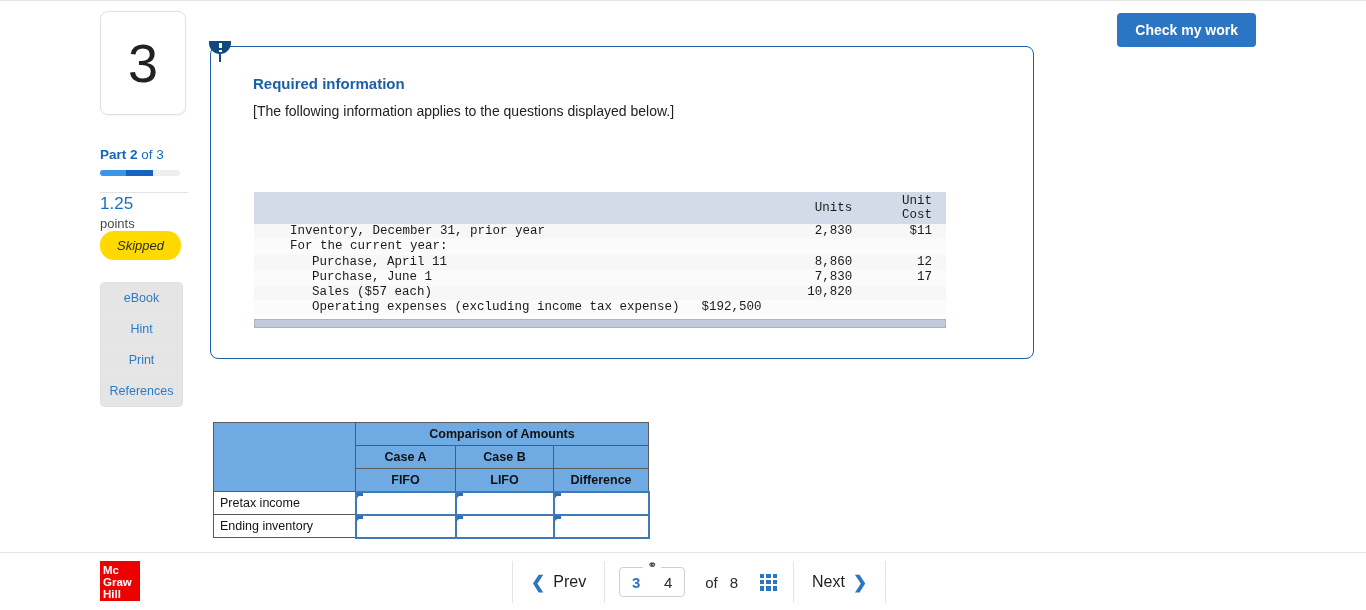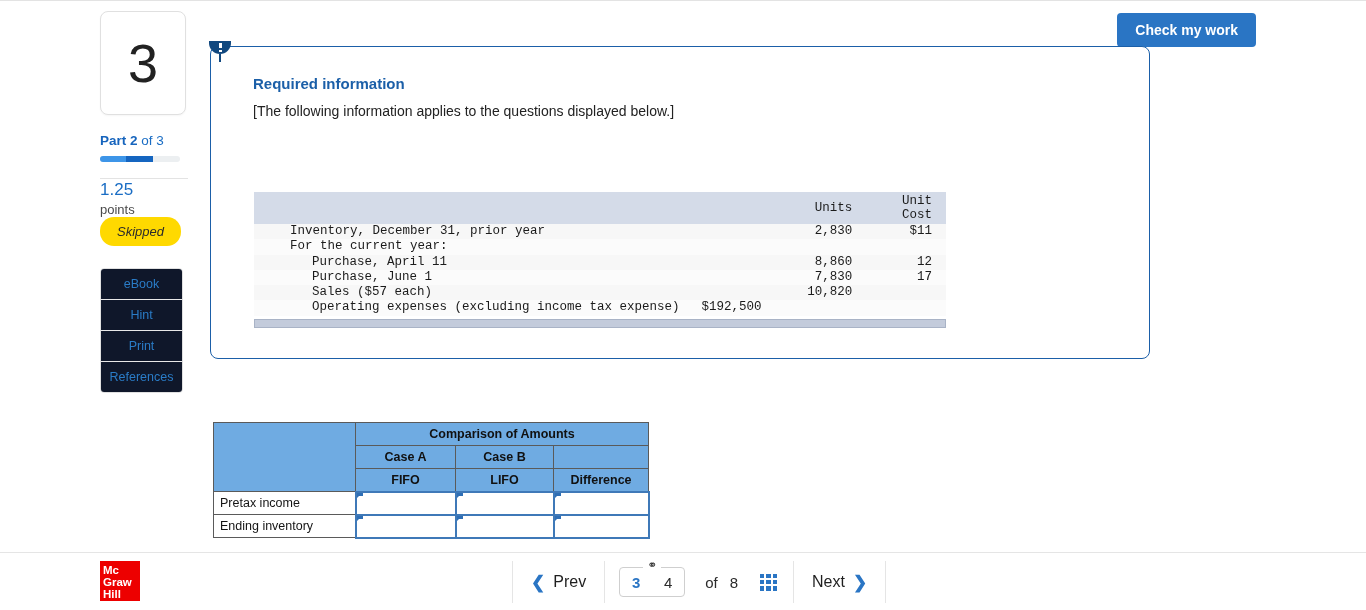--- a/index.html
+++ b/index.html
@@ -30,21 +30,21 @@
     background: #fff;
     display: flex; align-items: center; justify-content: center;
     box-shadow: 0 1px 2px rgba(0,0,0,0.04);
   }
   .qnum-card span {
     font-size: 54px;
     color: #222;
     font-weight: 400;
     line-height: 1;
   }
-  .part-wrap { margin-top: 18px; width: 88px; }
+  .part-wrap { margin-top: 32px; width: 88px; }
   .part-line {
     font-size: 13.5px;
     color: #1a6dc4;
     white-space: nowrap;
   }
   .part-line b { font-weight: 700; color: #1664bd; }
   .part-line .of { color: #1a6dc4; font-weight: 400; }
   .progress {
     margin-top: 8px;
     width: 80px; height: 6px;
@@ -90,21 +90,21 @@
   }
   .stack-btn {
     display: block;
     width: 100%;
     text-align: center;
     font-size: 12.5px;
     color: #2a7cc7;
     padding: 8px 2px;
     border: none;
     border-bottom: 1px solid #e8e8e8;
-    background: #0f172a;
+    background: #e5e5e5;
     cursor: pointer;
     font-family: "Liberation Sans", sans-serif;
   }
   .stack-btn:last-child { border-bottom: none; }
 
   
   .check-btn {
     position: absolute;
     right: 110px; top: 12px;
     background: #2a75c4;
@@ -115,21 +115,21 @@
     border: none;
     border-radius: 4px;
     cursor: pointer;
     font-family: "Liberation Sans", sans-serif;
   }
 
   
   .qcard {
     position: absolute;
     left: 210px; top: 45px;
-    width: 940px; height: 313px;
+    width: 824px; height: 313px;
     border: 1.5px solid #1b5fa8;
     border-radius: 8px;
     background: #fff;
   }
   .marker {
     position: absolute;
     left: 209px; top: 40px;
     width: 22px; height: 22px;
     z-index: 5;
   }

